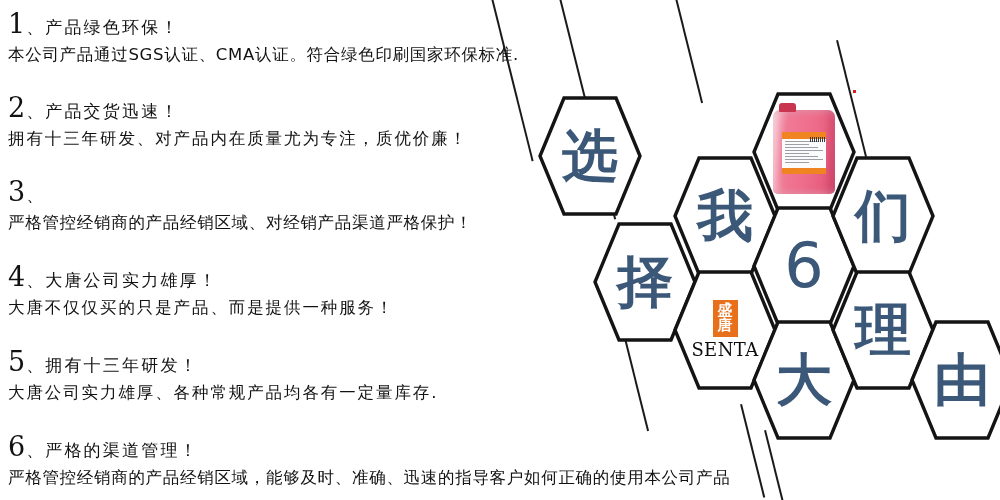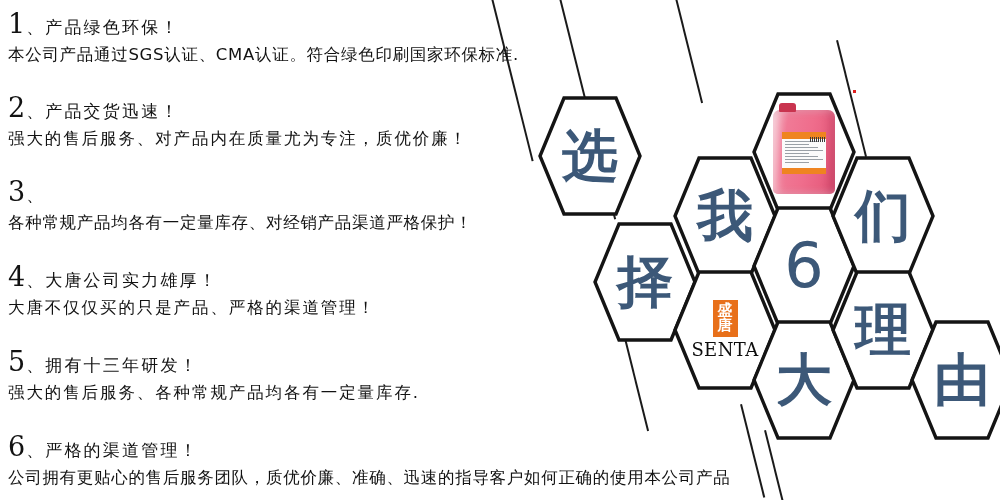--- a/index.html
+++ b/index.html
@@ -233,56 +233,56 @@
     </div>
     <div class="reason-body tight">本公司产品通过SGS认证、CMA认证。符合绿色印刷国家环保标准.</div>
   </div>
 
   <div class="reason" style="top:90px;">
     <div class="reason-head">
       <span class="reason-num">2</span>
       <span class="reason-dun">、</span>
       <span class="reason-title">产品交货迅速！</span>
     </div>
-    <div class="reason-body wide">强大的售后服务、对产品内在质量尤为专注，质优价廉！</div>
+    <div class="reason-body wide">拥有十三年研发、对产品内在质量尤为专注，质优价廉！</div>
   </div>
 
   <div class="reason" style="top:174px;">
     <div class="reason-head">
       <span class="reason-num">3</span>
       <span class="reason-dun">、</span>
     </div>
-    <div class="reason-body tight">各种常规产品均各有一定量库存、对经销产品渠道严格保护！</div>
+    <div class="reason-body tight">严格管控经销商的产品经销区域、对经销产品渠道严格保护！</div>
   </div>
 
   <div class="reason" style="top:259px;">
     <div class="reason-head">
       <span class="reason-num">4</span>
       <span class="reason-dun">、</span>
       <span class="reason-title">大唐公司实力雄厚！</span>
     </div>
-    <div class="reason-body wide">大唐不仅仅买的只是产品、严格的渠道管理！</div>
+    <div class="reason-body wide">大唐不仅仅买的只是产品、而是提供一种服务！</div>
   </div>
 
   <div class="reason" style="top:344px;">
     <div class="reason-head">
       <span class="reason-num">5</span>
       <span class="reason-dun">、</span>
       <span class="reason-title">拥有十三年研发！</span>
     </div>
-    <div class="reason-body wide">强大的售后服务、各种常规产品均各有一定量库存.</div>
+    <div class="reason-body wide">大唐公司实力雄厚、各种常规产品均各有一定量库存.</div>
   </div>
 
   <div class="reason" style="top:429px;">
     <div class="reason-head">
       <span class="reason-num">6</span>
       <span class="reason-dun">、</span>
       <span class="reason-title">严格的渠道管理！</span>
     </div>
-    <div class="reason-body tight">公司拥有更贴心的售后服务团队，质优价廉、准确、迅速的指导客户如何正确的使用本公司产品</div>
+    <div class="reason-body tight">严格管控经销商的产品经销区域，能够及时、准确、迅速的指导客户如何正确的使用本公司产品</div>
   </div>
 
 </div>
 
 <div class="honeycomb">
 
   <div class="hex" style="left:538px; top:96px;">
     <svg viewBox="0 0 104 120">
       <polygon class="hex-poly" points="26,2 78,2 102,60 78,118 26,118 2,60"></polygon>
     </svg>

